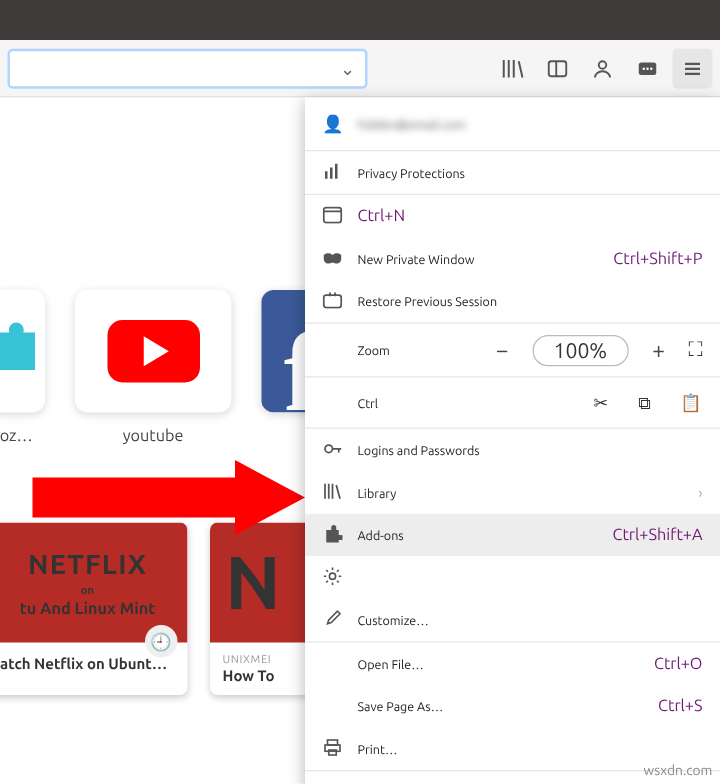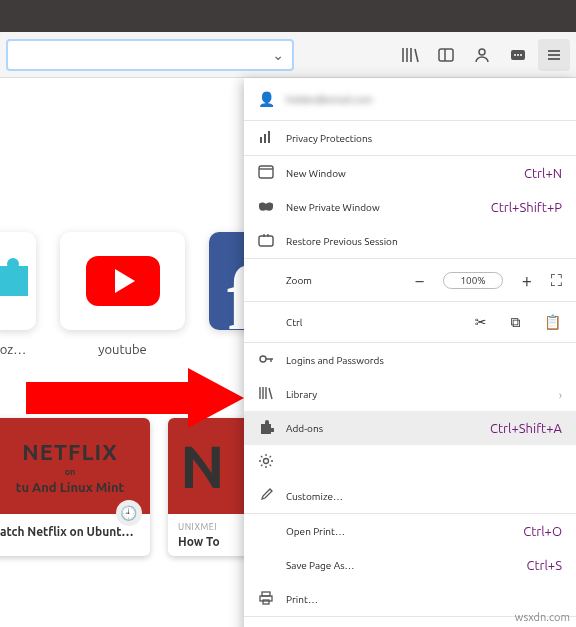--- a/index.html
+++ b/index.html
@@ -44,21 +44,21 @@
 .mi .ico{width:16px;text-align:center;color:#555;flex-shrink:0}
 .mi .lbl{flex:1;font-size:10px;color:#222}
 .mi .sc{font-size:13px;color:#701a75}
 .sep{height:1px;background:#e5e5e5;margin:0}
 .acct{height:42px}
 .acct .lbl{color:#555;filter:blur(3px)}
 .zoomrow{height:42px}
 .zoomrow .lbl{flex:1}
 .zctl{display:flex;align-items:center;gap:14px}
 .zbtn{font-size:18px;color:#444;width:20px;text-align:center}
-.zpct{border:1px solid #bbb;border-radius:999px;padding:2px 16px;font-size:10px}
+.zpct{border:1px solid #bbb;border-radius:999px;padding:2px 16px;font-size:17px}
 .zfull{font-size:16px}
 .editrow{height:40px}
 .eicons{display:flex;gap:24px;color:#666}
 .wm{position:absolute;right:6px;bottom:4px;font-size:11px;color:#888;z-index:20}
 .chev-r{color:#aaa;font-size:12px}
 .piece{width:30px;height:30px;background:#37c2d8;position:relative}
 .piece::before{content:"";position:absolute;top:-8px;left:9px;width:12px;height:12px;border-radius:50%;background:#37c2d8}
 </style>
 </head>
 <body>
@@ -175,21 +175,20 @@
       <span class="lbl">Privacy Protections</span>
     </div>
     <div class="sep"></div>
     <div class="mi">
       <span class="ico">
         <svg width="16" height="14" viewBox="0 0 16 14">
             <rect x="1" y="1" width="14" height="12" rx="2" stroke="#555" stroke-width="1.4" fill="none"></rect>
             <line x1="1" y1="4" x2="15" y2="4" stroke="#555" stroke-width="1.4"></line>
           </svg>
       </span>
-      <span class="lbl">New Window</span>
       <span class="sc">Ctrl+N</span>
     </div>
     <div class="mi">
       <span class="ico">
         <svg width="16" height="10" viewBox="0 0 16 10">
             <path d="M1 2c2-2 5-2 7 0 2-2 5-2 7 0v3c0 3-3 5-7 3-4 2-7 0-7-3z" fill="#555"></path>
           </svg>
       </span>
       <span class="lbl">New Private Window</span>
       <span class="sc">Ctrl+Shift+P</span>
@@ -264,21 +263,21 @@
       <span class="ico">
         <svg width="16" height="16" viewBox="0 0 16 16">
             <path d="M12 2l2 2-7 7-3 1 1-3z" stroke="#555" stroke-width="1.3" fill="none"></path>
           </svg>
       </span>
       <span class="lbl">Customize…</span>
     </div>
     <div class="sep"></div>
     <div class="mi">
       <span class="ico"></span>
-      <span class="lbl">Open Print…</span>
+      <span class="lbl">Open File…</span>
       <span class="sc">Ctrl+O</span>
     </div>
     <div class="mi">
       <span class="ico"></span>
       <span class="lbl">Save Page As…</span>
       <span class="sc">Ctrl+S</span>
     </div>
     <div class="mi">
       <span class="ico">
         <svg width="16" height="16" viewBox="0 0 16 16">

